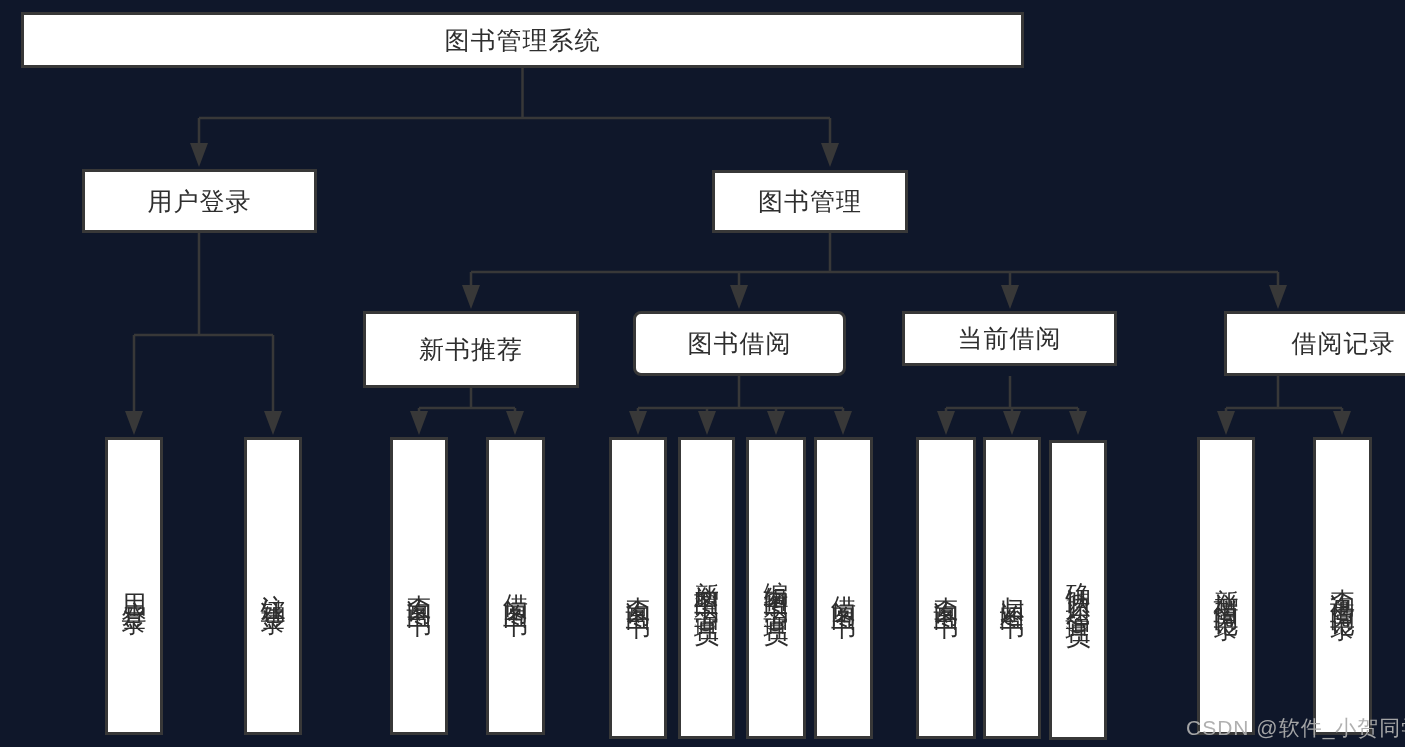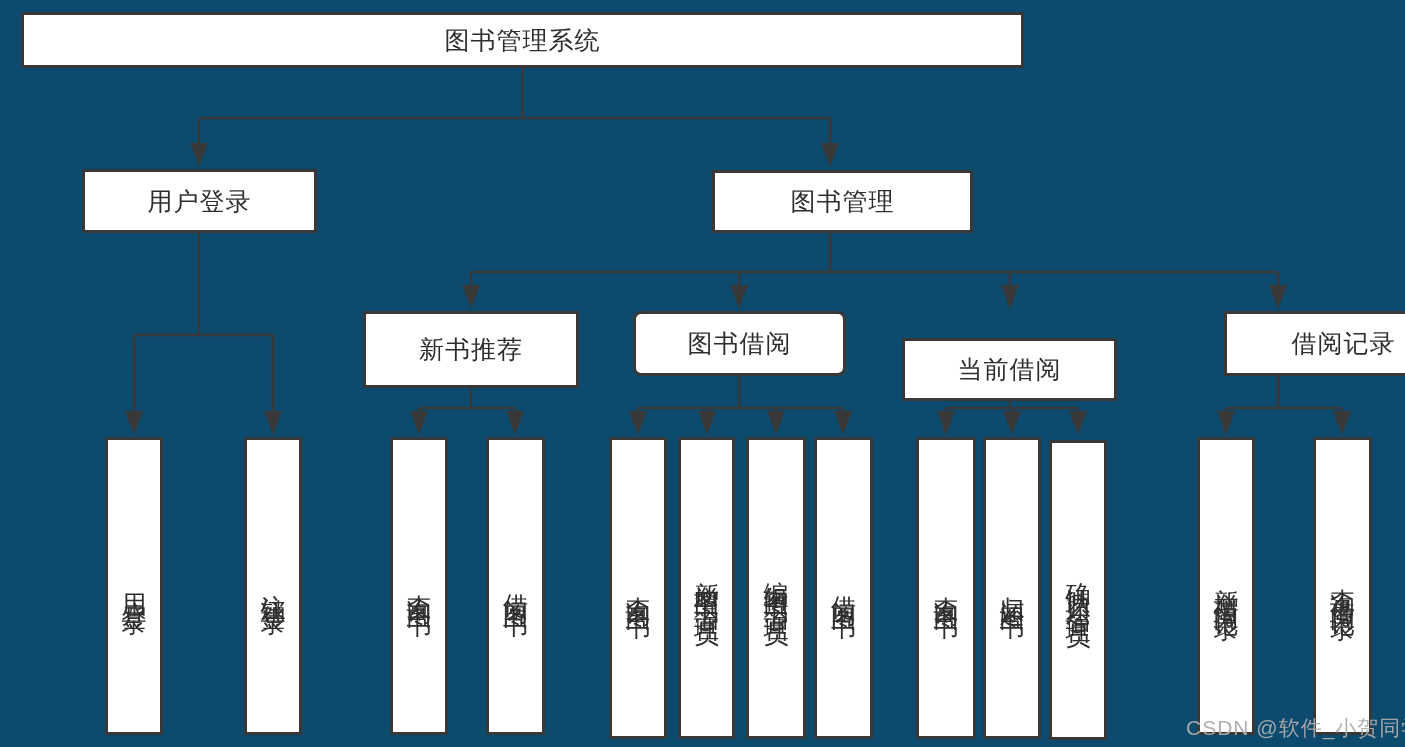--- a/index.html
+++ b/index.html
@@ -3,21 +3,21 @@
 <meta charset="utf-8">
 <style>
   * { box-sizing: border-box; margin: 0; padding: 0; }
   html, body { background: #ffffff; }
   body { font-family: "Liberation Sans", "DejaVu Sans", sans-serif; }
 
   .canvas {
     position: relative;
     width: 1405px;
     height: 747px;
-    background: #0c4a6e;
+    background: #0f172a;
     overflow: hidden;
   }
 
   .svg-layer {
     position: absolute;
     left: 0;
     top: 0;
     width: 1405px;
     height: 747px;
   }
@@ -142,31 +142,31 @@
     </g>
   </svg>
 
   <div class="node" style="left:21px; top:12px; width:1003px; height:56px;">
     <span class="hlabel">图书管理系统</span>
   </div>
 
   <div class="node" style="left:82px; top:169px; width:235px; height:64px;">
     <span class="hlabel">用户登录</span>
   </div>
-  <div class="node" style="left:712px; top:170px; width:261px; height:63px;">
+  <div class="node" style="left:712px; top:170px; width:196px; height:63px;">
     <span class="hlabel">图书管理</span>
   </div>
 
   <div class="node" style="left:363px; top:311px; width:216px; height:77px;">
     <span class="hlabel">新书推荐</span>
   </div>
   <div class="node" style="left:633px; top:311px; width:213px; height:65px;border-radius:8px;">
     <span class="hlabel">图书借阅</span>
   </div>
-  <div class="node" style="left:902px; top:311px; width:215px; height:63px;margin-top:27px;">
+  <div class="node" style="left:902px; top:311px; width:215px; height:55px;">
     <span class="hlabel">当前借阅</span>
   </div>
   <div class="node" style="left:1224px; top:311px; width:239px; height:65px;">
     <span class="hlabel">借阅记录</span>
   </div>
 
   <div class="leaf" style="left:105px; width:58px;">
     <span class="vlabel">用户登录</span>
   </div>
   <div class="leaf" style="left:244px; width:58px;">

